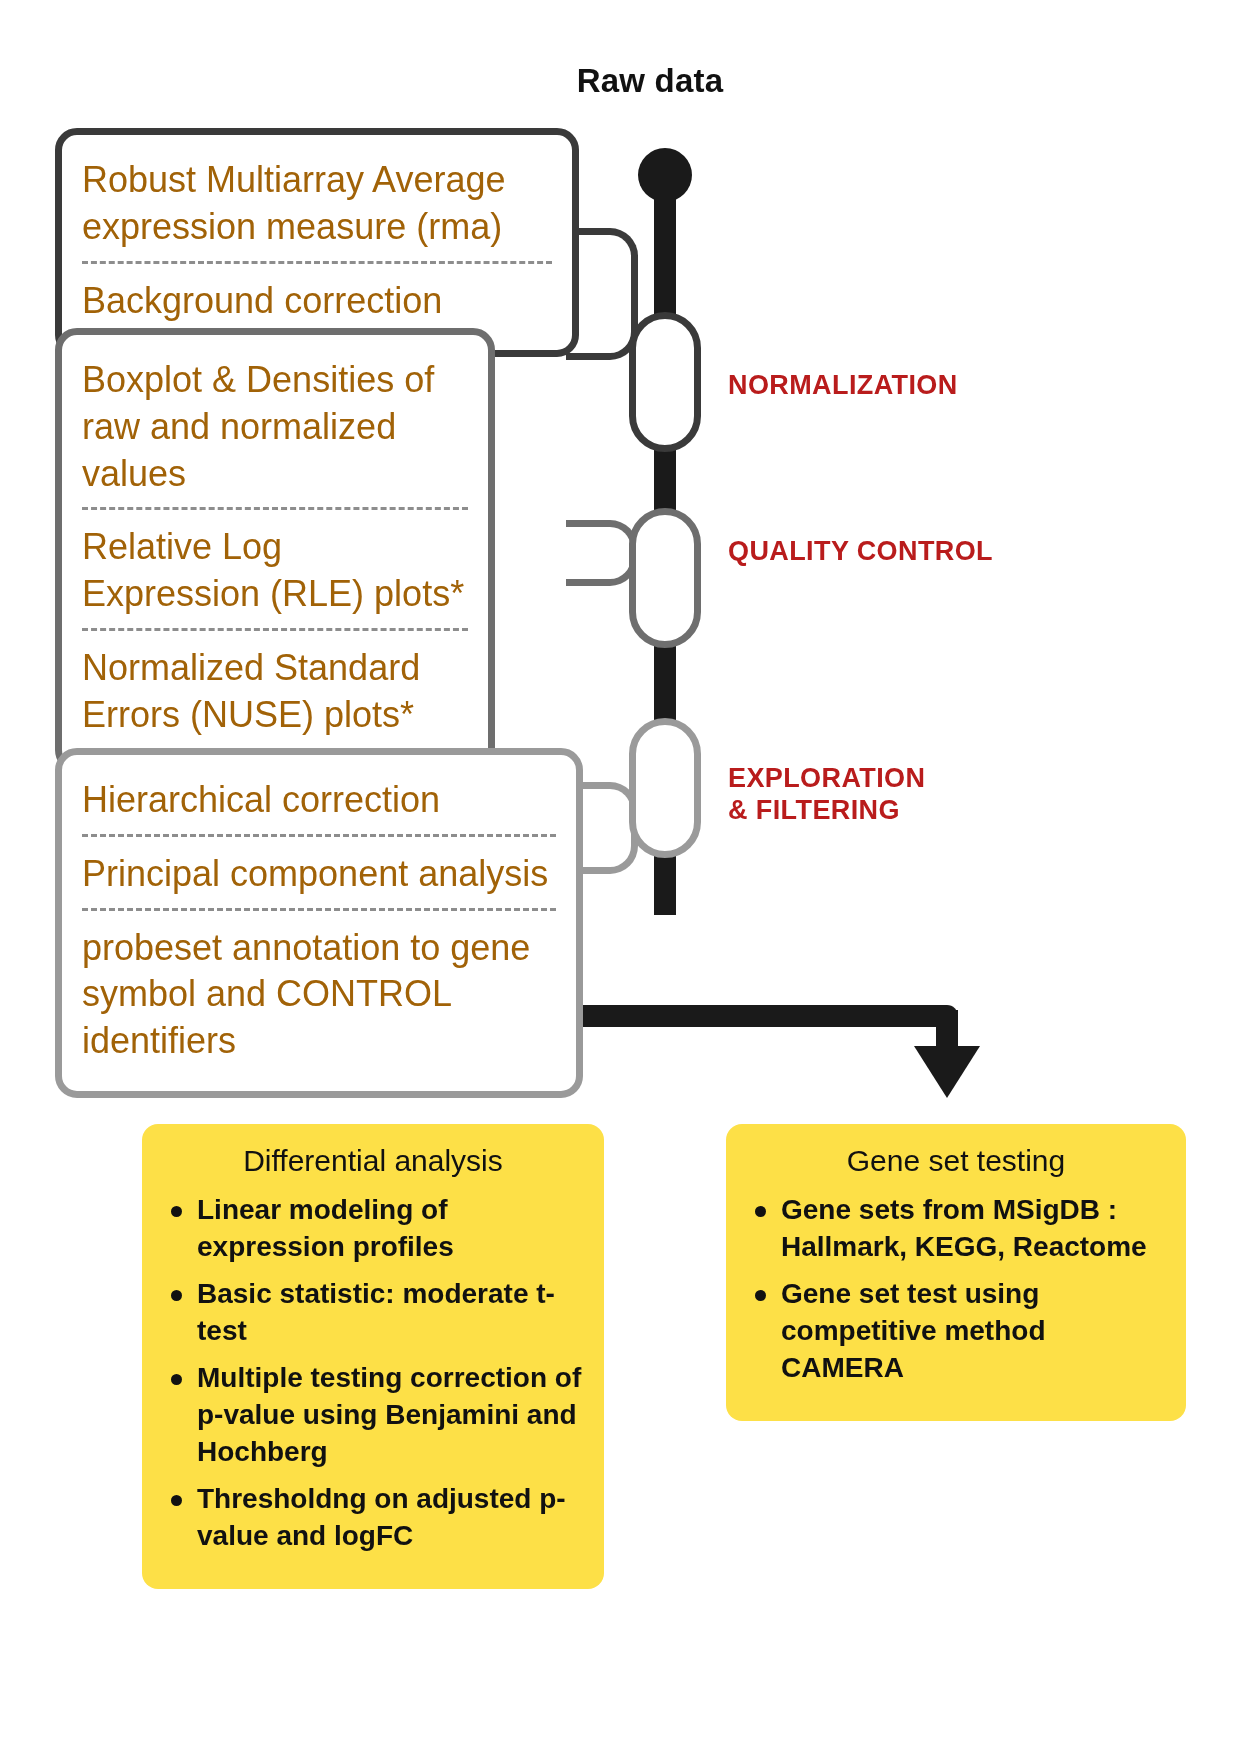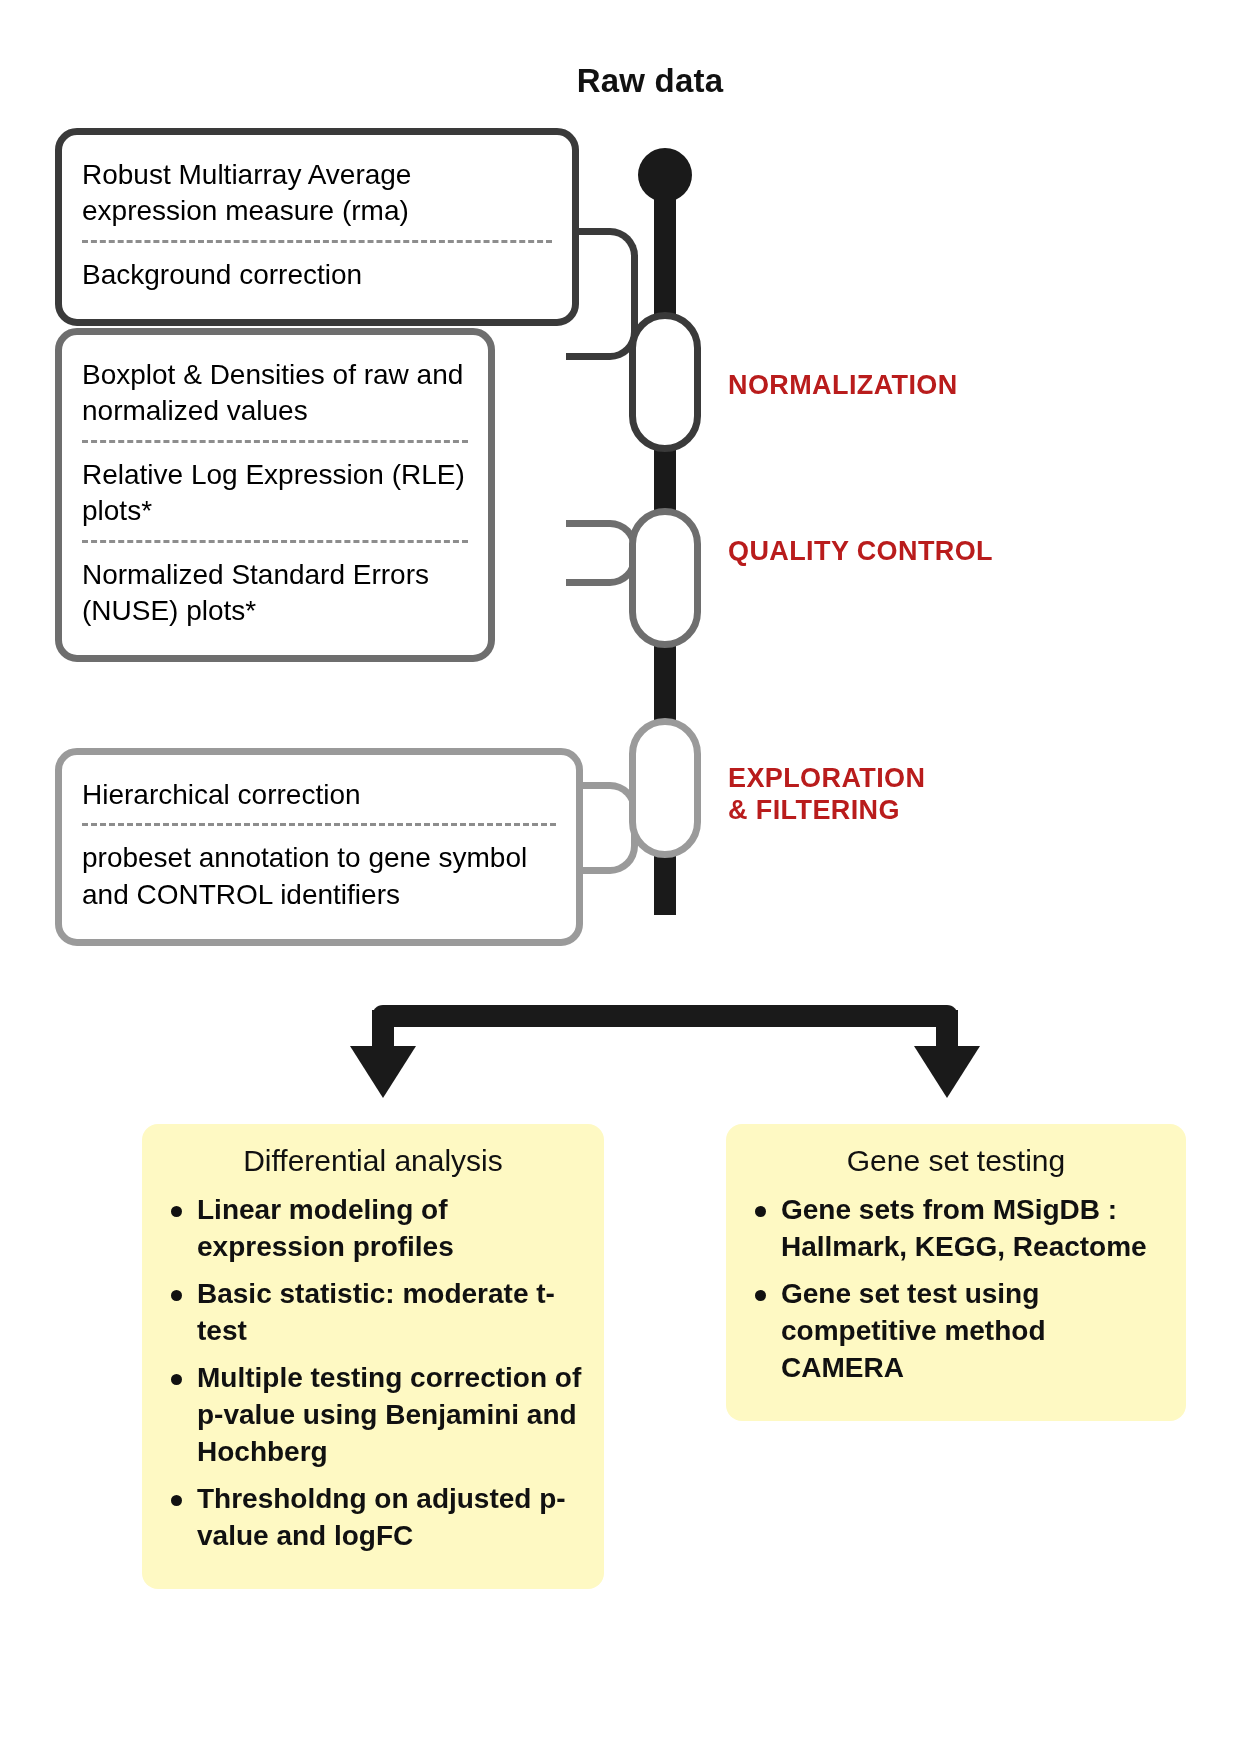--- a/index.html
+++ b/index.html
@@ -164,35 +164,35 @@
   }
   .g-dark  { border: 7px solid #3a3a3a; }
   .g-mid   { border: 7px solid #6e6e6e; }
   .g-light { border: 7px solid #9a9a9a; }
 
   #group-normalization { top: 128px; width: 524px; }
   #group-quality       { top: 328px; width: 440px; }
   #group-exploration   { top: 748px; width: 528px; }
 
   .group-item {
-    font-size: 28px;
+    font-size: 36px;
     line-height: 1.3;
-    color: #000000;
+    color: #a16207;
     padding: 8px 0 10px 0;
   }
   .group-item + .group-item {
     border-top: 3px dashed #8d8d8d;
     padding-top: 14px;
   }
 
   
   .panel {
     position: absolute;
     box-sizing: border-box;
-    background: #fef9c3;
+    background: #fde047;
     border-radius: 16px;
     padding: 14px 20px 24px 20px;
   }
   #panel-differential { left: 142px; top: 1124px; width: 462px; }
   #panel-geneset      { left: 726px; top: 1124px; width: 460px; }
 
   .panel-title {
     font-size: 30px;
     text-align: center;
     color: #111;
@@ -254,20 +254,21 @@
 </div>
 
 <div class="group-box g-mid" id="group-quality">
   <div class="group-item">Boxplot &amp; Densities of raw and normalized values</div>
   <div class="group-item">Relative Log Expression (RLE) plots*</div>
   <div class="group-item">Normalized Standard Errors (NUSE) plots*</div>
 </div>
 
 <div class="group-box g-light" id="group-exploration">
   <div class="group-item">Hierarchical correction</div>
+  <div class="group-item">Principal component analysis</div>
   <div class="group-item">probeset annotation to gene symbol and CONTROL identifiers</div>
 </div>
 
 <div class="panel" id="panel-differential">
   <div class="panel-title">Differential analysis</div>
   <ul class="panel-list">
     <li>Linear modeling of expression profiles</li>
     <li>Basic statistic: moderate t-test</li>
     <li>Multiple testing correction of p-value using Benjamini and Hochberg</li>
     <li>Thresholdng on adjusted p-value and logFC</li>

